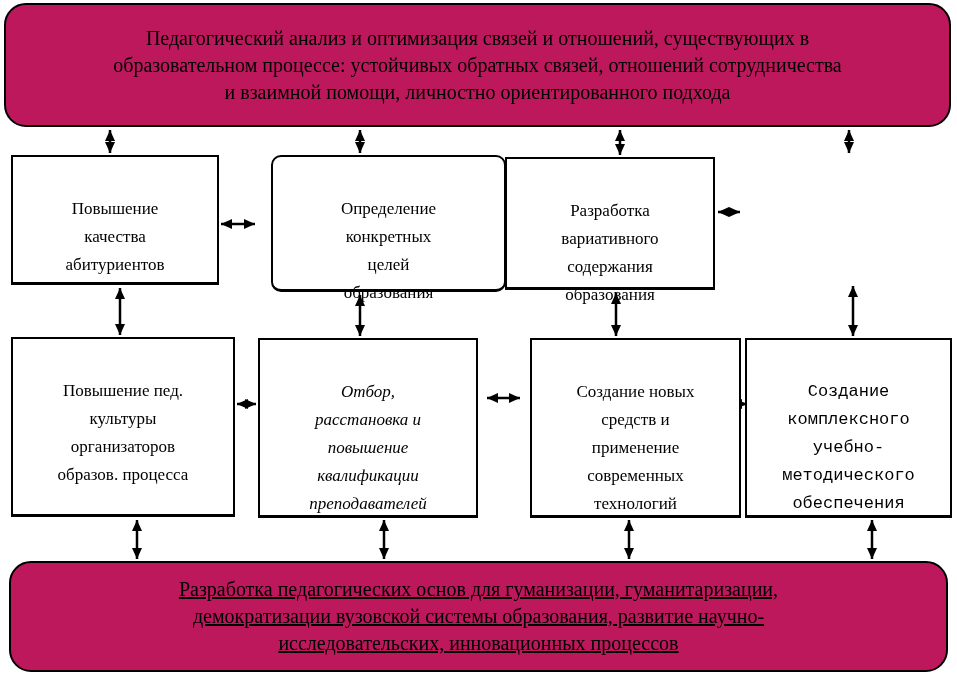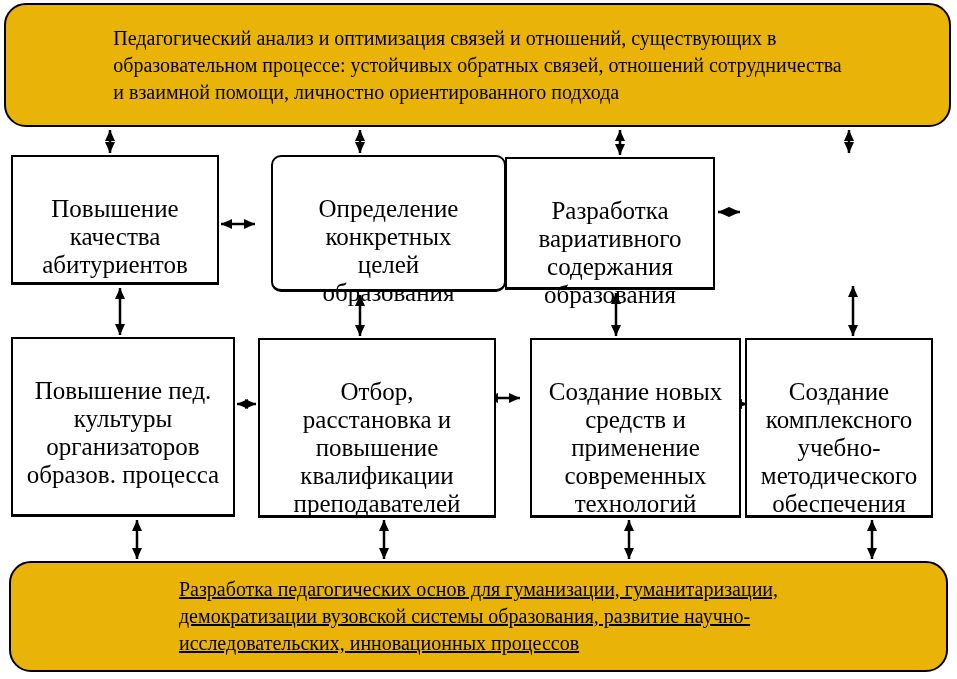--- a/index.html
+++ b/index.html
@@ -19,50 +19,50 @@
     pointer-events: none;
   }
   .connectors line { stroke: #000000; stroke-width: 2.5; }
   .node {
     position: absolute;
     box-sizing: border-box;
     border: 2px solid #000000;
     border-bottom-width: 3px;
     background: #ffffff;
     text-align: center;
-    font-size: 25px;
+    font-size: 17px;
     line-height: 28px;
     padding-top: 10px;
     white-space: pre-line;
   }
   .banner {
     position: absolute;
     box-sizing: border-box;
     border: 2px solid #000000;
     border-radius: 22px;
-    background: #eab308;
+    background: #be185d;
     display: flex;
     align-items: center;
     justify-content: center;
-    text-align: left;
+    text-align: center;
     font-size: 20px;
     line-height: 27px;
     white-space: pre-line;
   }
   
   .banner-top    { left: 4px;   top: 3px;   width: 947px; height: 124px; }
   .banner-bottom { left: 9px;   top: 561px; width: 939px; height: 111px; text-decoration: underline; }
   .r1b1 { left: 11px;  top: 155px; width: 208px; height: 130px; }
   .r1b2 { left: 271px; top: 155px; width: 235px; height: 137px; border-radius: 10px; }
   .r1b3 { left: 505px; top: 157px; width: 210px; height: 133px; }
   .r1b4 { left: 742px; top: 155px; width: 210px; height: 128px; padding-top: 8px; }
   .r2b1 { left: 11px;  top: 337px; width: 224px; height: 180px; }
-  .r2b2 { left: 258px; top: 338px; width: 238px; height: 180px; }
+  .r2b2 { left: 258px; top: 338px; width: 220px; height: 180px; font-style: italic; }
   .r2b3 { left: 522px; top: 338px; width: 211px; height: 180px; margin-left: 8px; }
-  .r2b4 { left: 745px; top: 338px; width: 188px; height: 180px; }
+  .r2b4 { left: 745px; top: 338px; width: 207px; height: 180px; font-family: Liberation Mono, monospace; }
 </style>
 </head>
 <body>
 
 <div class="canvas">
 
   <svg class="connectors" viewBox="0 0 957 679" xmlns="http://www.w3.org/2000/svg">
     <defs>
       <marker id="ah" markerUnits="userSpaceOnUse" markerWidth="12" markerHeight="10" refX="11" refY="5" orient="auto-start-reverse">
         <path d="M0,0 L11,5 L0,10 z" fill="#000000"></path>

